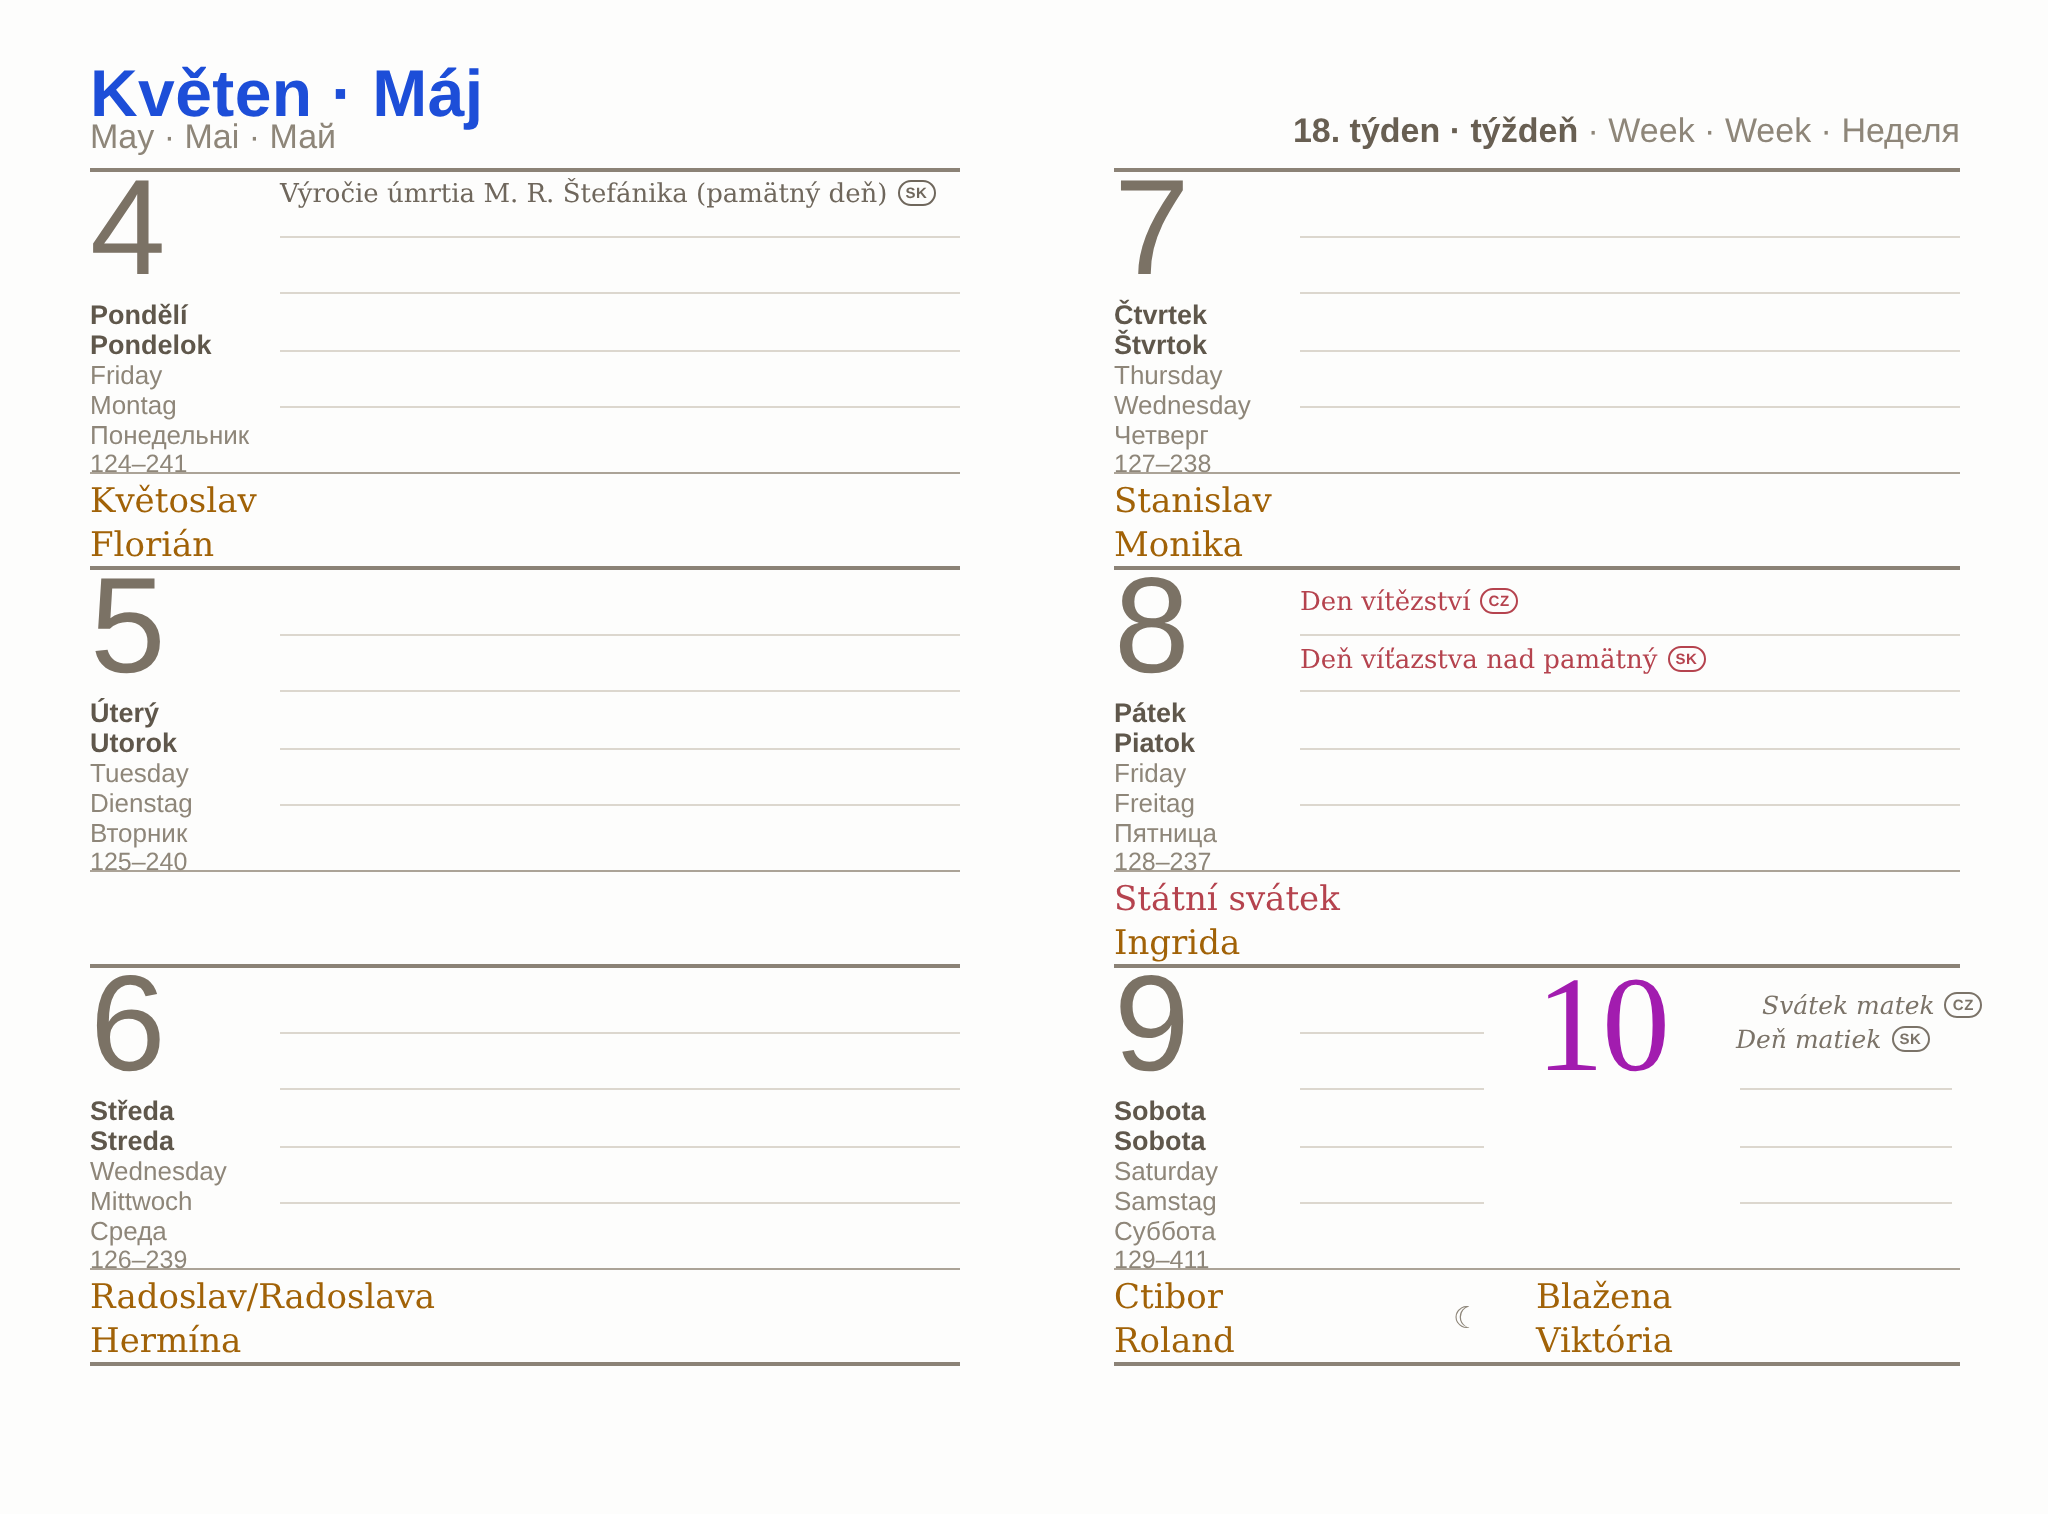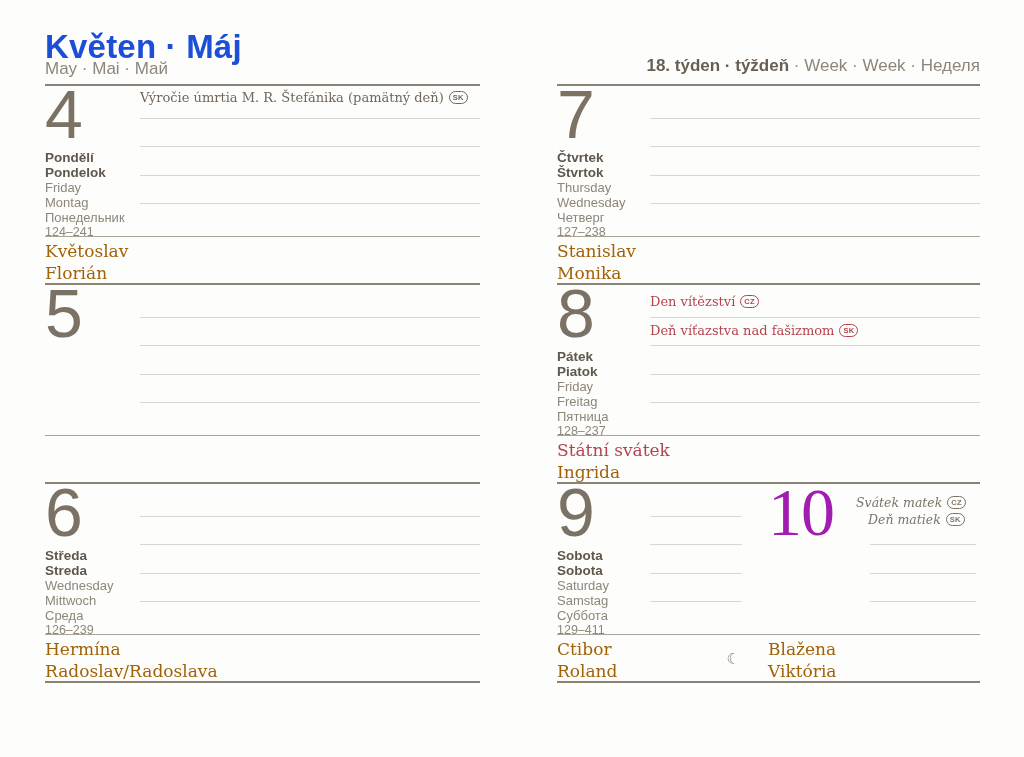--- a/index.html
+++ b/index.html
@@ -70,40 +70,48 @@
     </div>
   </section>
 
   <section class="row lp" style="left:45px;top:283px;width:435px">
     <div class="rline" style="top:32px"></div>
     <div class="rline" style="top:60px"></div>
     <div class="rline" style="top:89px"></div>
     <div class="rline" style="top:117px"></div>
     <div class="sep"></div>
     <div class="num">5</div>
+    <div class="labels">
+      <div class="lb">Úterý</div>
+      <div class="lb">Utorok</div>
+      <div class="lr">Tuesday</div>
+      <div class="lr">Dienstag</div>
+      <div class="lr">Вторник</div>
+      <div class="cnt">125–240</div>
+    </div>
   </section>
 
   <section class="row lp" style="left:45px;top:482px;width:435px">
     <div class="rline" style="top:32px"></div>
     <div class="rline" style="top:60px"></div>
     <div class="rline" style="top:89px"></div>
     <div class="rline" style="top:117px"></div>
     <div class="sep"></div>
     <div class="num">6</div>
     <div class="labels">
       <div class="lb">Středa</div>
       <div class="lb">Streda</div>
       <div class="lr">Wednesday</div>
       <div class="lr">Mittwoch</div>
       <div class="lr">Среда</div>
       <div class="cnt">126–239</div>
     </div>
     <div class="names">
+      <div class="nm">Radoslav/Radoslava</div>
       <div class="nm">Hermína</div>
-      <div class="nm">Radoslav/Radoslava</div>
     </div>
   </section>
 
   <div class="bottom-rule" style="left:45px;width:435px"></div>
 
   <section class="row rp" style="left:557px;top:84px;width:423px">
     <div class="rline" style="top:32px"></div>
     <div class="rline" style="top:60px"></div>
     <div class="rline" style="top:89px"></div>
     <div class="rline" style="top:117px"></div>
@@ -132,21 +140,21 @@
     <div class="num">8</div>
     <div class="labels">
       <div class="lb">Pátek</div>
       <div class="lb">Piatok</div>
       <div class="lr">Friday</div>
       <div class="lr">Freitag</div>
       <div class="lr">Пятница</div>
       <div class="cnt">128–237</div>
     </div>
     <div class="note red" style="left:93px;top:9px"><span>Den vítězství</span><span class="badge">CZ</span></div>
-    <div class="note red" style="left:93px;top:38px"><span>Deň víťazstva nad fašizmom</span><span class="badge">SK</span></div>
+    <div class="note red" style="left:93px;top:38px"><span>Deň víťazstva nad pamätný</span><span class="badge">SK</span></div>
     <div class="names">
       <div class="nm red">Státní svátek</div>
       <div class="nm">Ingrida</div>
     </div>
   </section>
 
   <section class="row rp" style="left:557px;top:482px;width:423px">
     <div class="sep"></div>
 
     <div class="subcol" style="left:0;width:185px">
@@ -168,21 +176,21 @@
         <div class="nm">Roland</div>
       </div>
       <span class="moon">☾</span>
     </div>
 
     <div class="subcol sunday" style="left:199px;width:224px">
       <div class="rline" style="left:114px;right:4px;top:60px"></div>
       <div class="rline" style="left:114px;right:4px;top:89px"></div>
       <div class="rline" style="left:114px;right:4px;top:117px"></div>
       <div class="num" style="left:12px">10</div>
-      <div class="note it" style="left:100px;top:11px"><span>Svátek matek</span><span class="badge">CZ</span></div>
+      <div class="note it" style="left:125px;top:11px"><span>Svátek matek</span><span class="badge">CZ</span></div>
       <div class="note it" style="left:112px;top:28px"><span>Deň matiek</span><span class="badge">SK</span></div>
       <div class="names" style="left:12px">
         <div class="nm">Blažena</div>
         <div class="nm">Viktória</div>
       </div>
     </div>
   </section>
 
   <div class="bottom-rule" style="left:557px;width:423px"></div>
 

